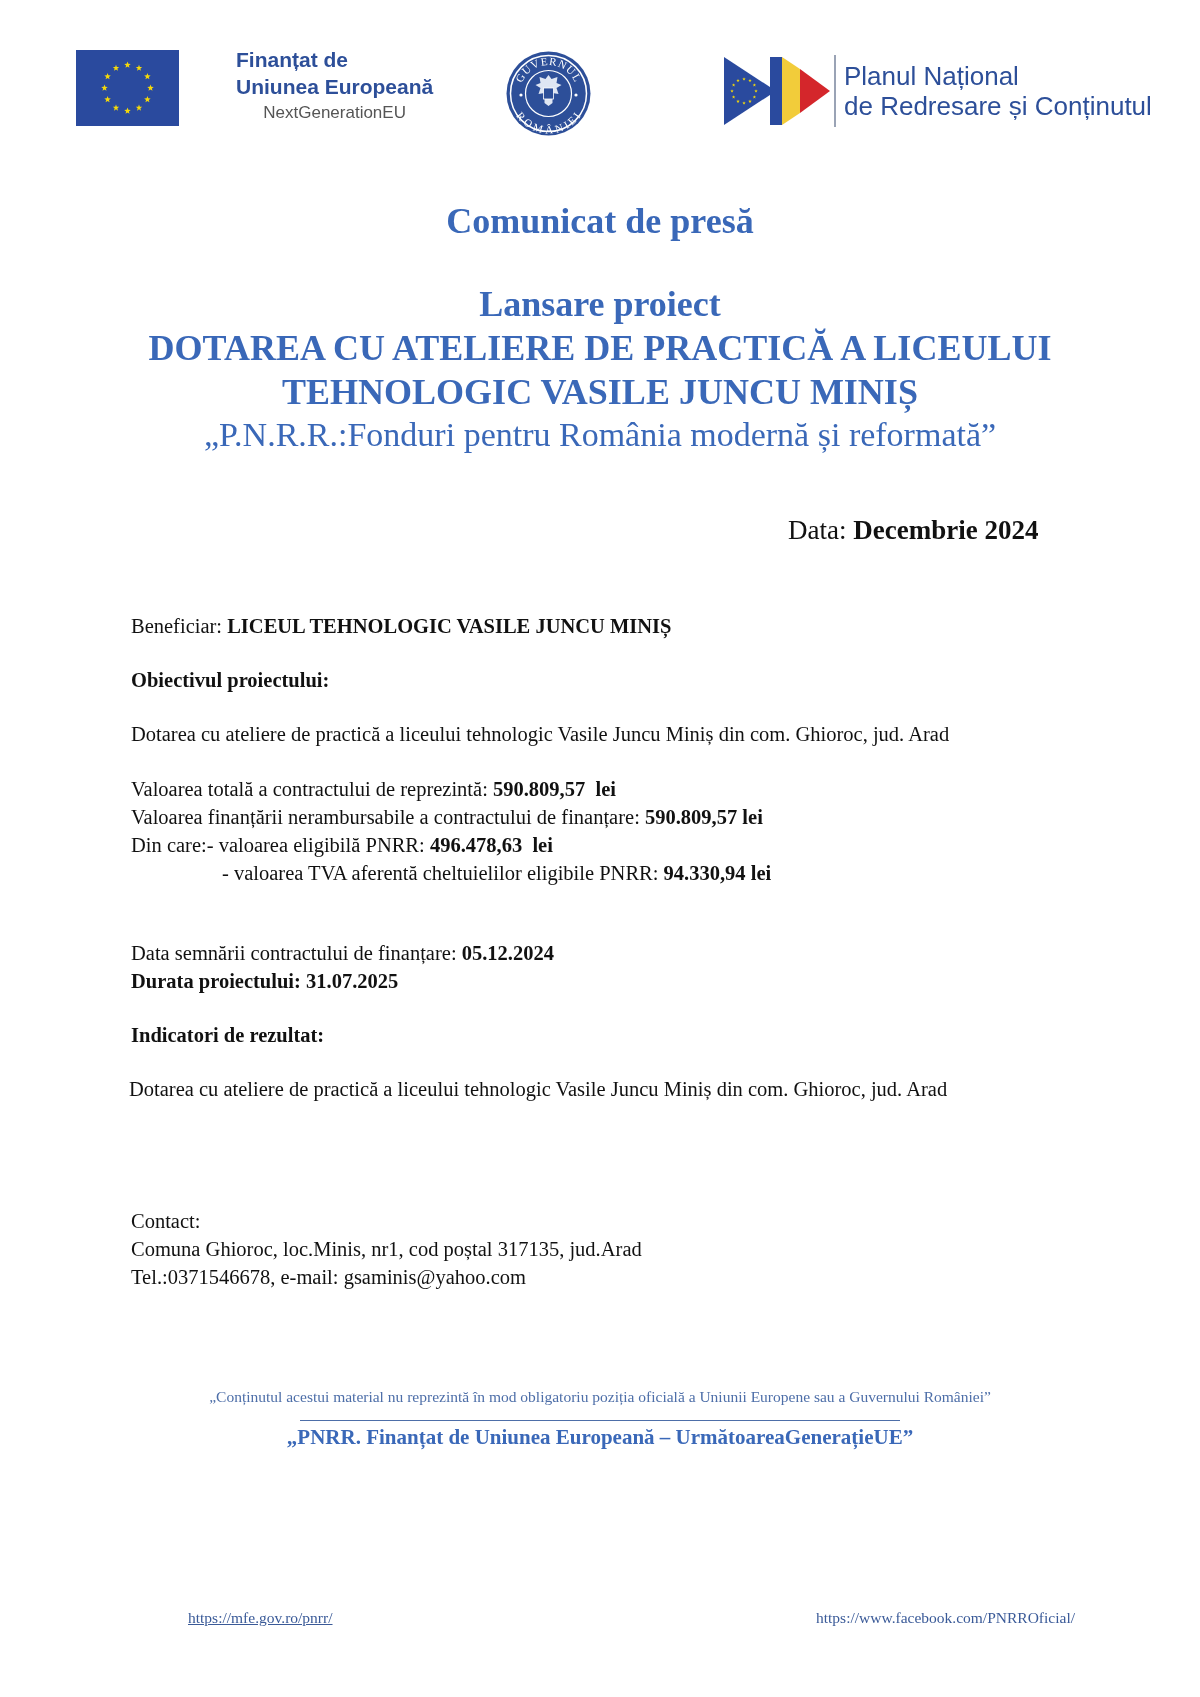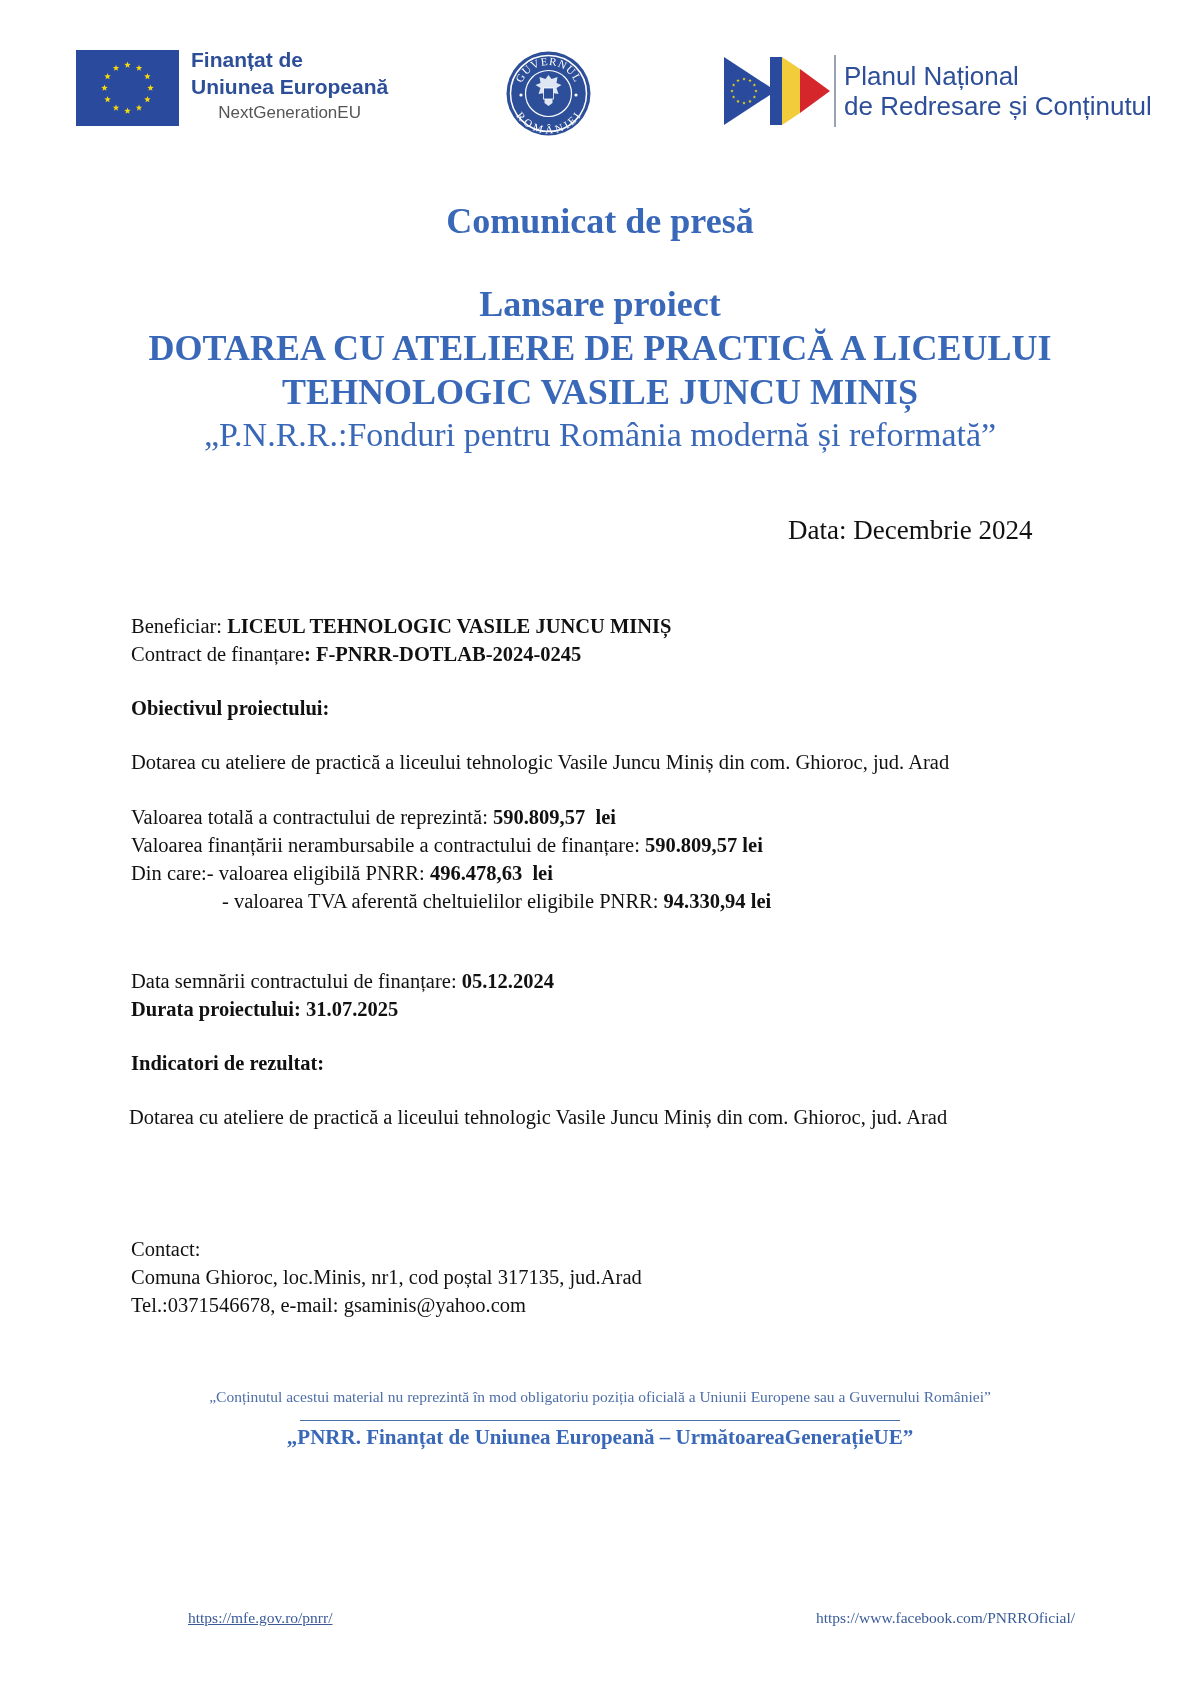--- a/index.html
+++ b/index.html
@@ -1,20 +1,20 @@
 <!DOCTYPE html>
 <html><head>
   <meta charset="utf-8">
   <style>
     html, body { margin: 0; padding: 0; background: #ffffff; }
     body { width: 1200px; height: 1697px; position: relative; overflow: hidden;
            font-family: "Liberation Serif", "DejaVu Serif", serif; color: #111; }
 
     
-    .logo-eu { position: absolute; left: 76px; top: 50px; display: flex; align-items: flex-start; }
+    .logo-eu { position: absolute; left: 76px; top: 50px; display: flex; align-items: flex-start; gap: 45px; }
     .eu-flag { width: 103px; height: 76px; background: #2a4a9e; position: relative; }
     .eu-flag svg { position: absolute; left: 0; top: 0; }
     .eu-text { margin-left: 12px; margin-top: -4px; font-family: "Liberation Sans", "DejaVu Sans", sans-serif; }
     .eu-text .l1, .eu-text .l2 { color: #2d4f99; font-size: 21px; font-weight: bold; line-height: 27px; }
     .eu-text .l3 { color: #555; font-size: 17px; line-height: 26px; text-align: center; }
 
     .logo-gov { position: absolute; left: 505px; top: 50px; width: 87px; height: 87px; }
 
     .logo-pnrr { position: absolute; left: 724px; top: 55px; display: flex; align-items: center; }
     .pnrr-mark { width: 106px; height: 68px; }
@@ -25,21 +25,21 @@
     
     .blue { color: #3a68b8; }
     .title-main { position: absolute; top: 200px; left: 0; width: 1200px; text-align: center;
                   font-size: 36px; font-weight: bold; }
     .title-block { position: absolute; top: 282px; left: 0; width: 1200px; text-align: center; }
     .title-block .t1 { font-size: 36px; font-weight: bold; line-height: 44px; }
     .title-block .t2 { font-size: 36px; font-weight: bold; line-height: 44px; }
     .title-block .t3 { font-size: 34px; line-height: 42px; }
 
     .date-line { position: absolute; top: 515px; left: 788px; font-size: 27px; }
-    .date-line b { font-weight: normal; }
+    .date-line b { font-weight: bold; }
 
     
     .body { position: absolute; left: 131px; top: 612px; width: 1000px; font-size: 20.5px; line-height: 28px; }
     .body p { margin: 0; }
     .body b { font-weight: bold; }
     .indent2 { padding-left: 91px; }
 
     .footer-note { position: absolute; top: 1388px; left: 0; width: 1200px; text-align: center;
                    font-size: 15.5px; color: #4d6ea8; }
     .footer-rule { position: absolute; top: 1420px; left: 300px; width: 600px; height: 1px; background: #4d6ea8; }
@@ -141,23 +141,20 @@
 </div>
 
 <div class="date-line">
   <span>Data: </span><b>Decembrie 2024</b>
 </div>
 
 <div class="body">
   <p>
     <span>Beneficiar: </span><b>LICEUL TEHNOLOGIC VASILE JUNCU MINIȘ</b>
   </p>
-  <p>
-    <span>Contract de finanțare</span><b>: F-PNRR-DOTLAB-2024-0245</b>
-  </p>
 
   <p style="margin-top:26px;"><b>Obiectivul proiectului:</b></p>
 
   <p style="margin-top:26px; width:930px;"> Dotarea cu ateliere de practică a liceului tehnologic Vasile Juncu Miniș din com. Ghioroc, jud. Arad</p>
 
   <p style="margin-top:27px;">
     <span>Valoarea totală a contractului de reprezintă: </span><b style="white-space:pre;">590.809,57  lei</b>
   </p>
   <p>
     <span>Valoarea finanțării nerambursabile a contractului de finanțare: </span><b>590.809,57 lei</b>

